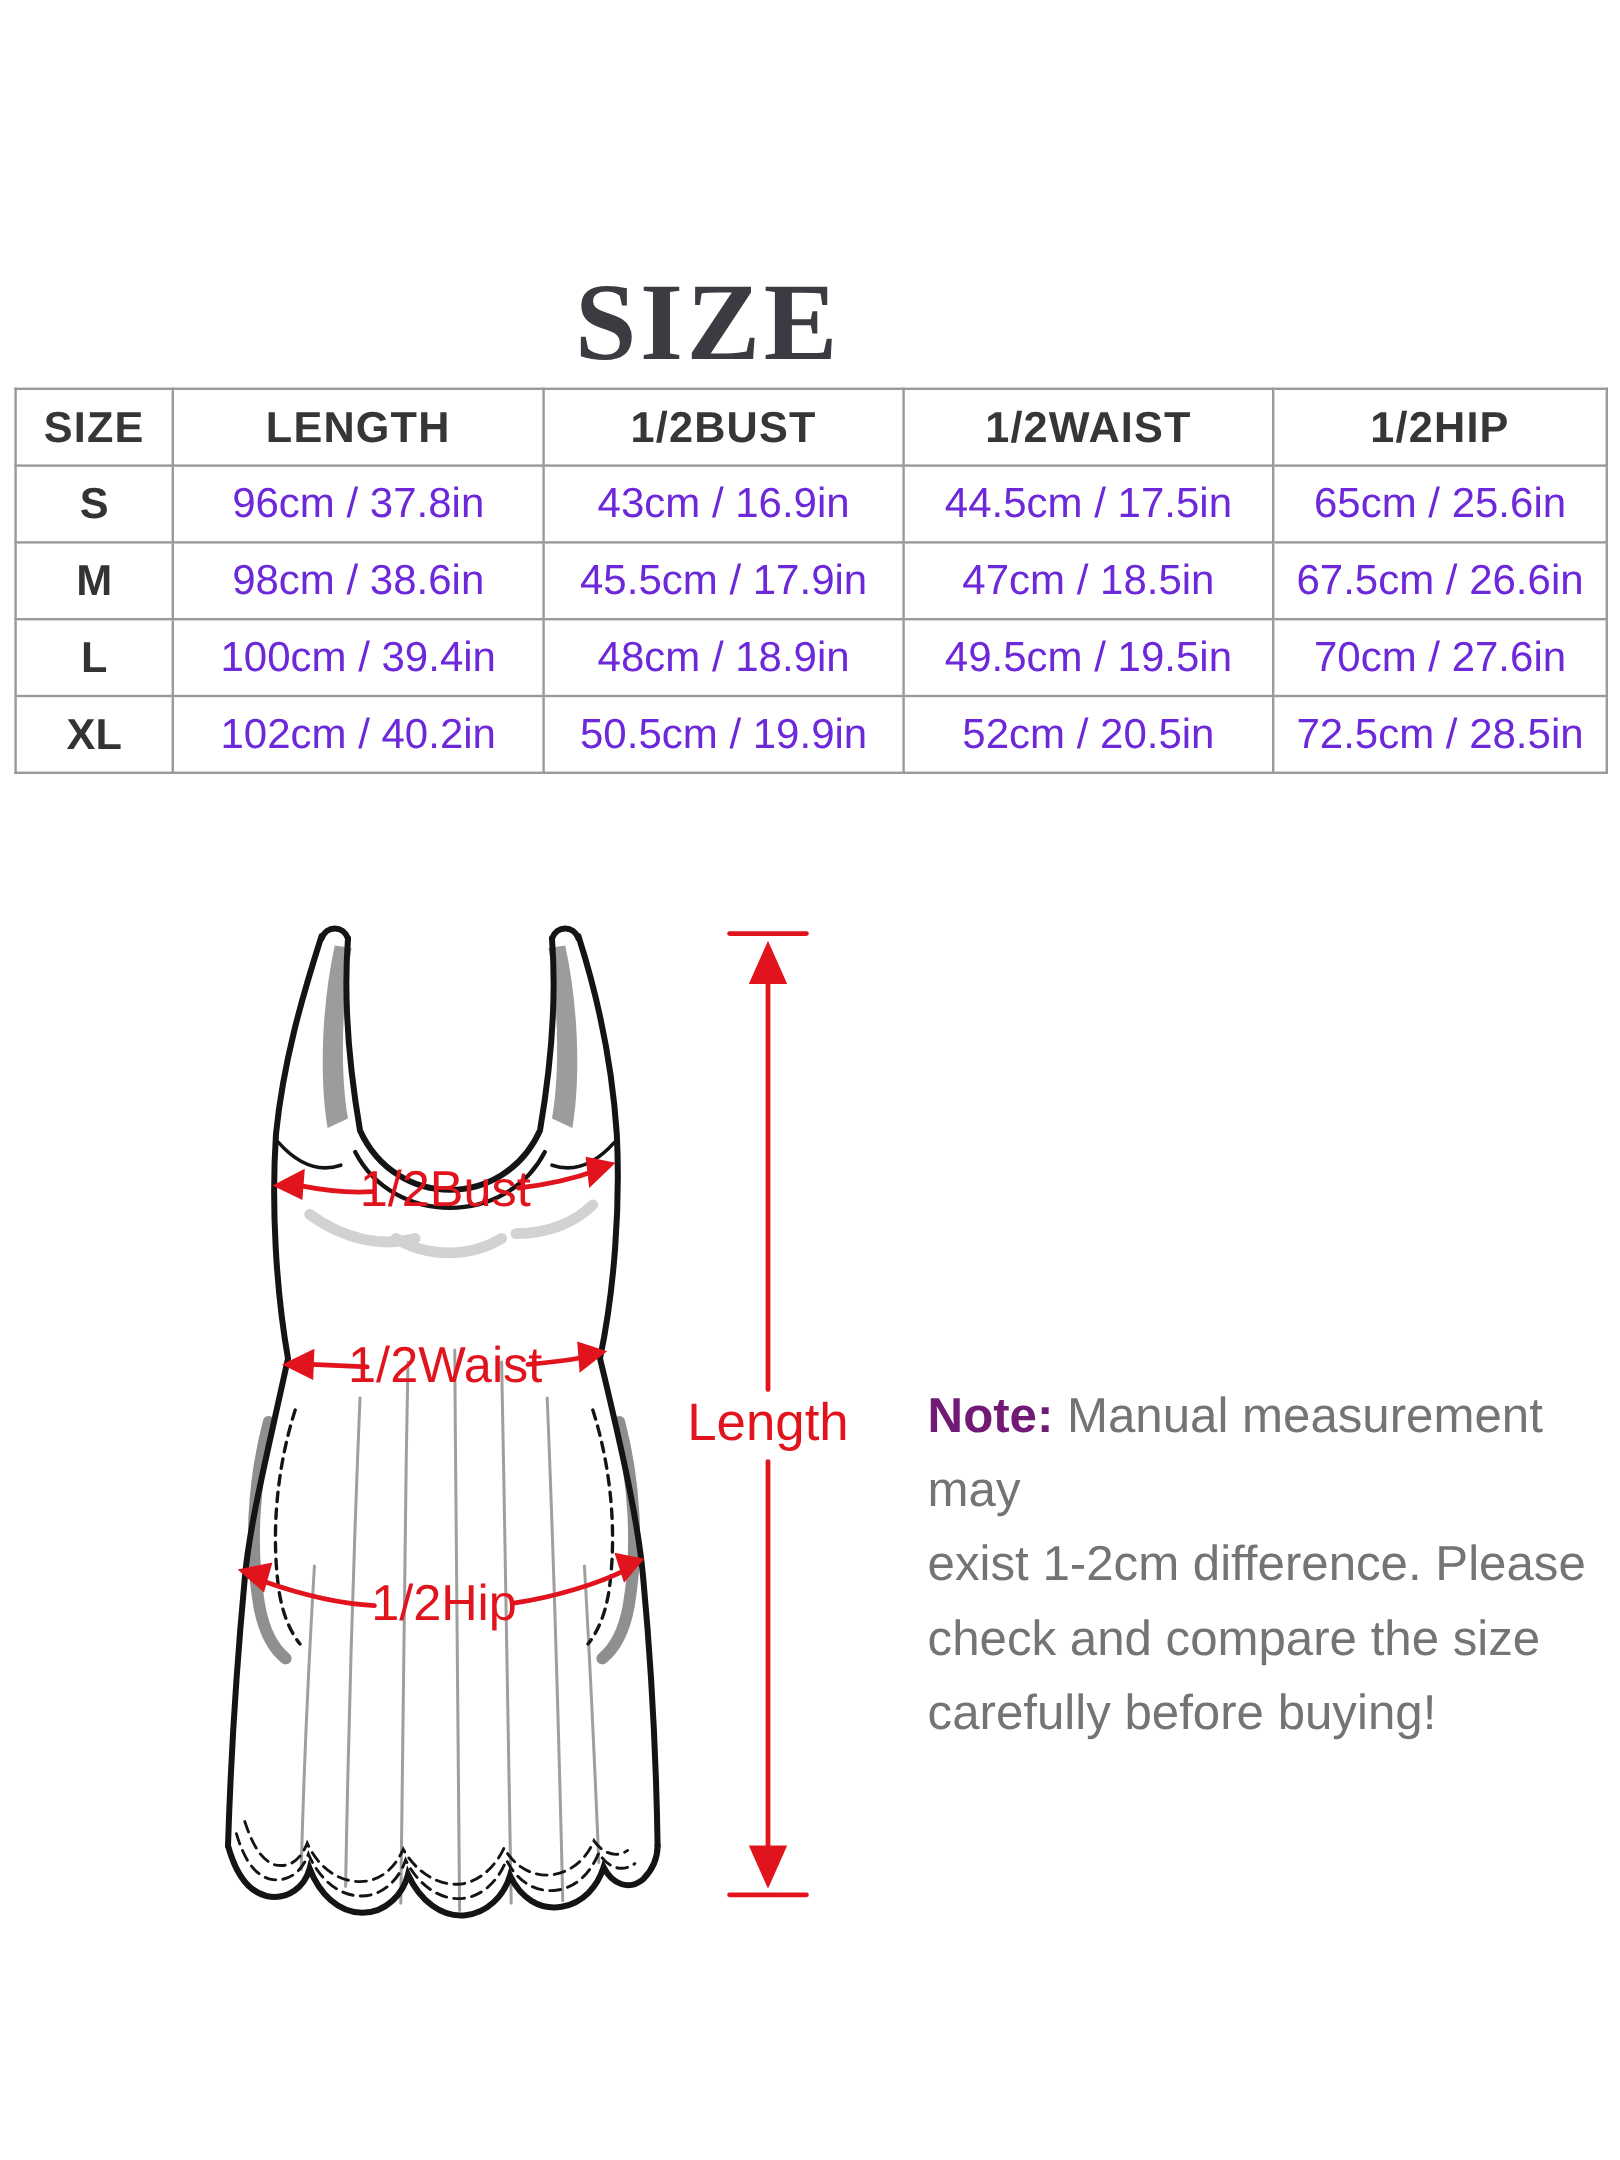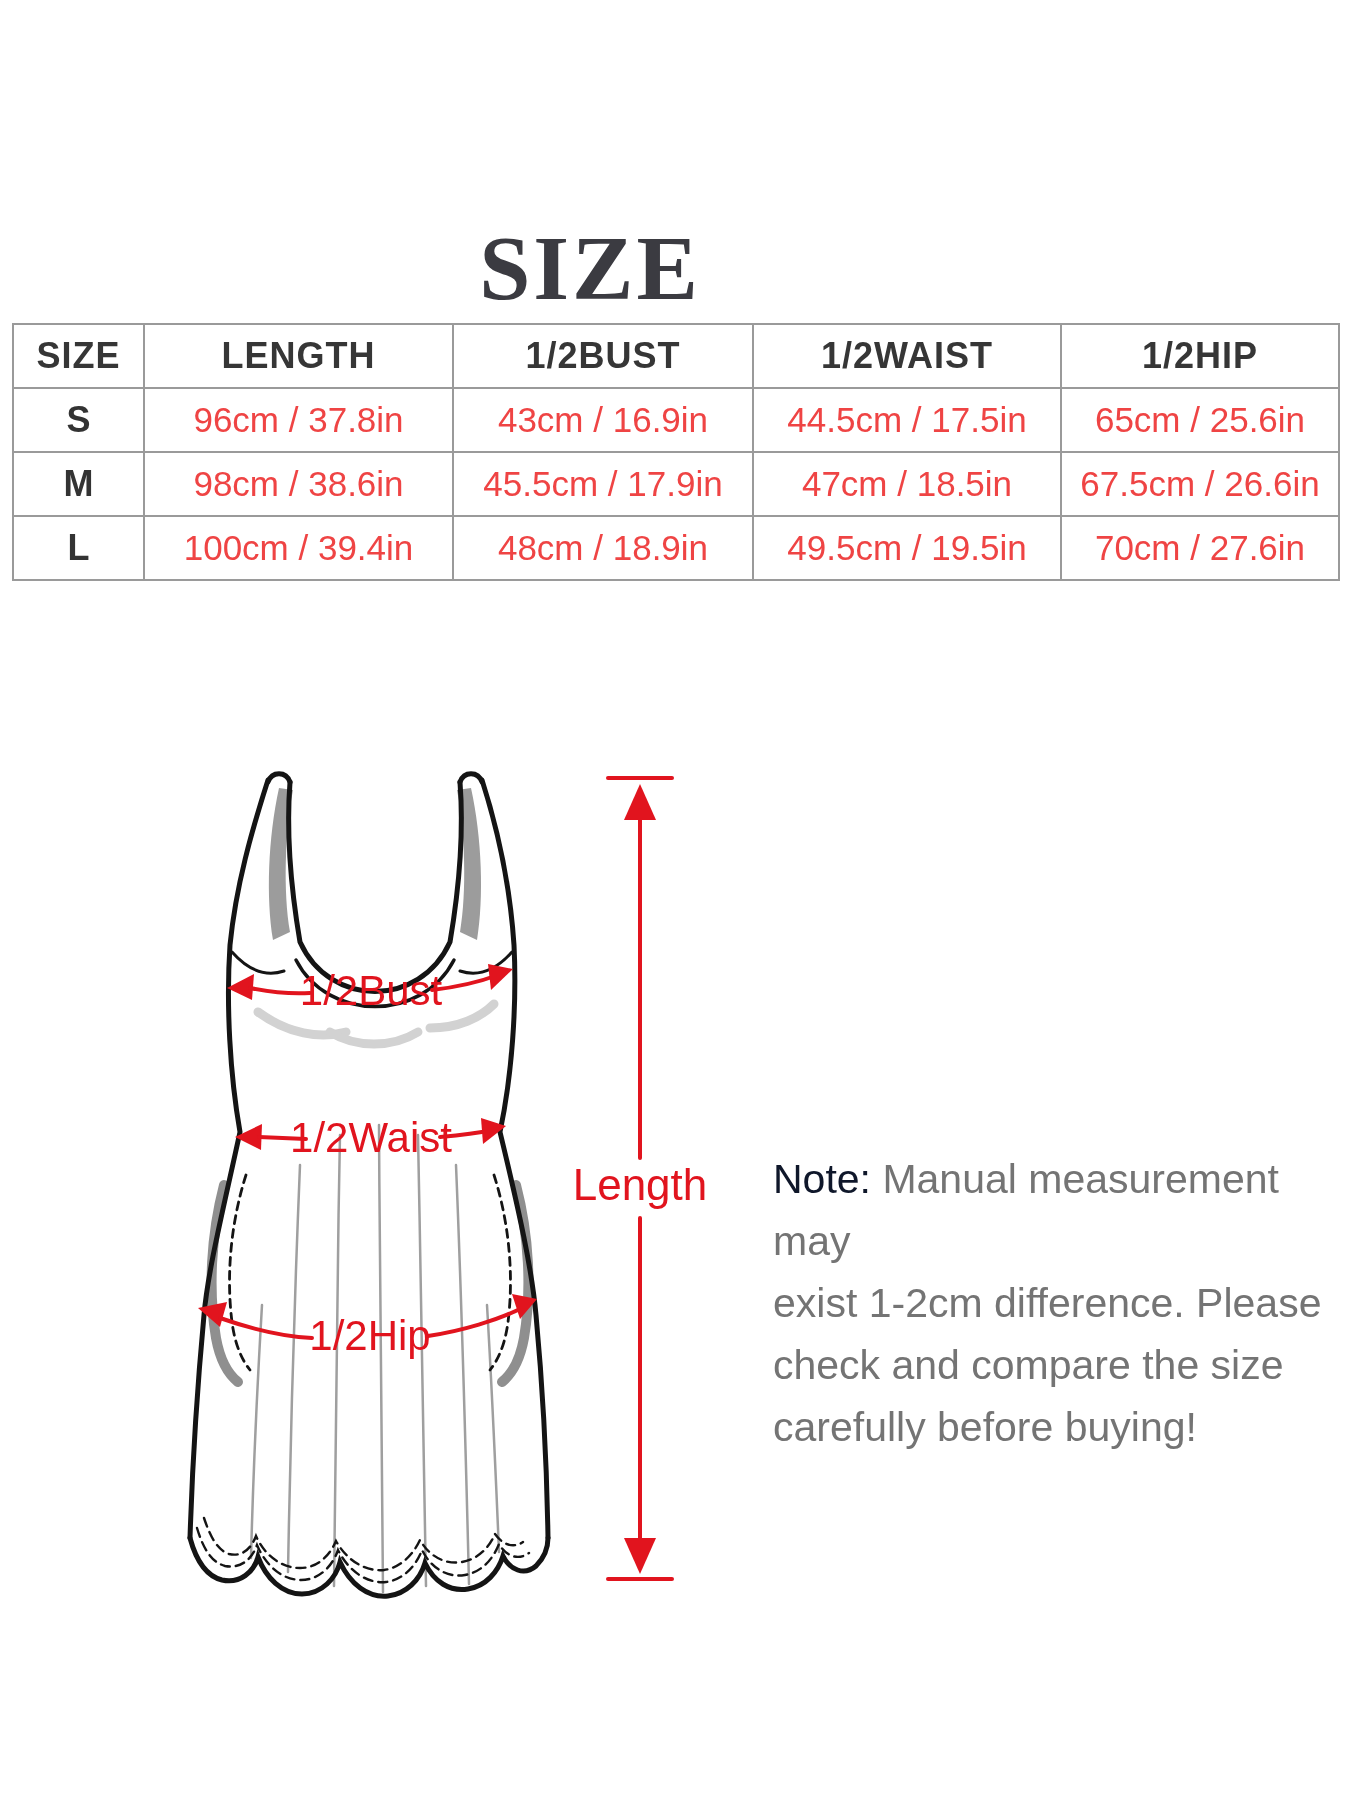--- a/index.html
+++ b/index.html
@@ -18,28 +18,28 @@
     position:absolute;left:12px;top:323px;width:1326px;
     border-collapse:collapse;table-layout:fixed;
   }
   table.size-table th, table.size-table td{
     border:2px solid #9a9a9a;height:62px;text-align:center;
     vertical-align:middle;padding:0;
   }
   table.size-table th{
     font-size:36px;font-weight:bold;color:#363636;letter-spacing:1px;
   }
-  table.size-table td{font-size:35px;color:#ef4444;}
+  table.size-table td{font-size:35px;color:#6d28d9;}
   table.size-table td.size-cell{font-weight:bold;color:#333;font-size:36px;}
   .diagram-wrap{position:absolute;left:0;top:660px;width:1350px;height:1140px;}
   .note-block{
     position:absolute;left:773px;top:1148px;width:580px;
     font-size:41px;line-height:62px;color:#747474;
   }
-  .note-block .note-prefix{font-weight:normal;color:#0f172a;}
+  .note-block .note-prefix{font-weight:bold;color:#701a75;}
   .red-label{
     font-family:"Liberation Sans", sans-serif;
     fill:#e1141e;
   }
 </style>
 </head>
 <body>
 
 <h1 class="page-title">SIZE</h1>
 
@@ -74,20 +74,27 @@
       <td>45.5cm / 17.9in</td>
       <td>47cm / 18.5in</td>
       <td>67.5cm / 26.6in</td>
     </tr>
     <tr>
       <td class="size-cell">L</td>
       <td>100cm / 39.4in</td>
       <td>48cm / 18.9in</td>
       <td>49.5cm / 19.5in</td>
       <td>70cm / 27.6in</td>
+    </tr>
+    <tr>
+      <td class="size-cell">XL</td>
+      <td>102cm / 40.2in</td>
+      <td>50.5cm / 19.9in</td>
+      <td>52cm / 20.5in</td>
+      <td>72.5cm / 28.5in</td>
     </tr>
   </tbody>
 </table>
 
 <div class="diagram-wrap">
   <svg width="1350" height="1140" viewBox="0 0 1350 1140">
 
     <g fill="none" stroke="#141414" stroke-width="5" stroke-linecap="round">
 
       <path d="M 279 128 C 268 178, 266 238, 273 280 L 290 272 C 283 232, 285 172, 293 130 Z" fill="#9c9c9c" stroke="none"></path>

